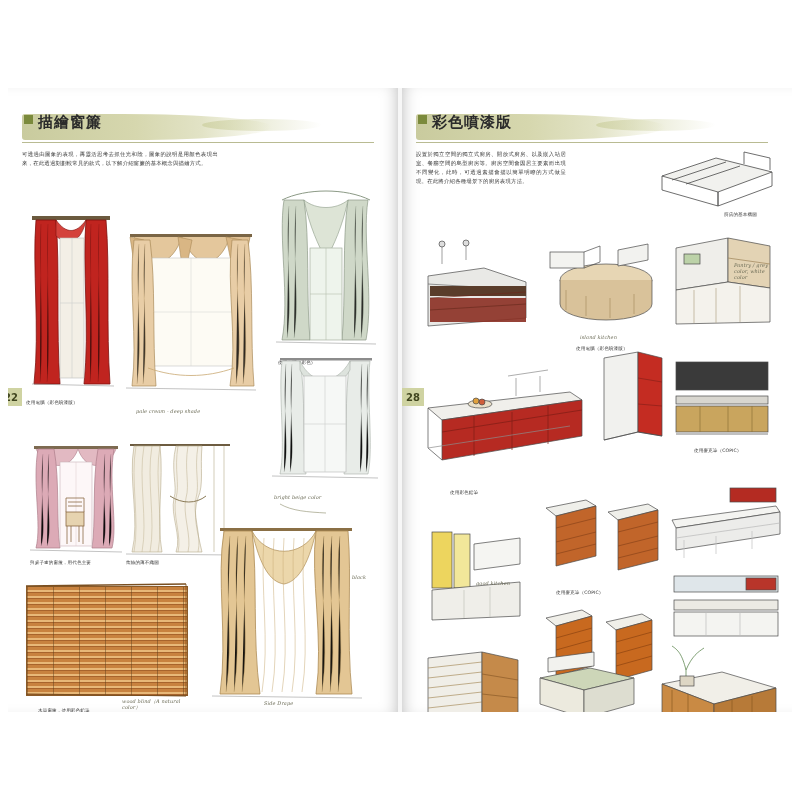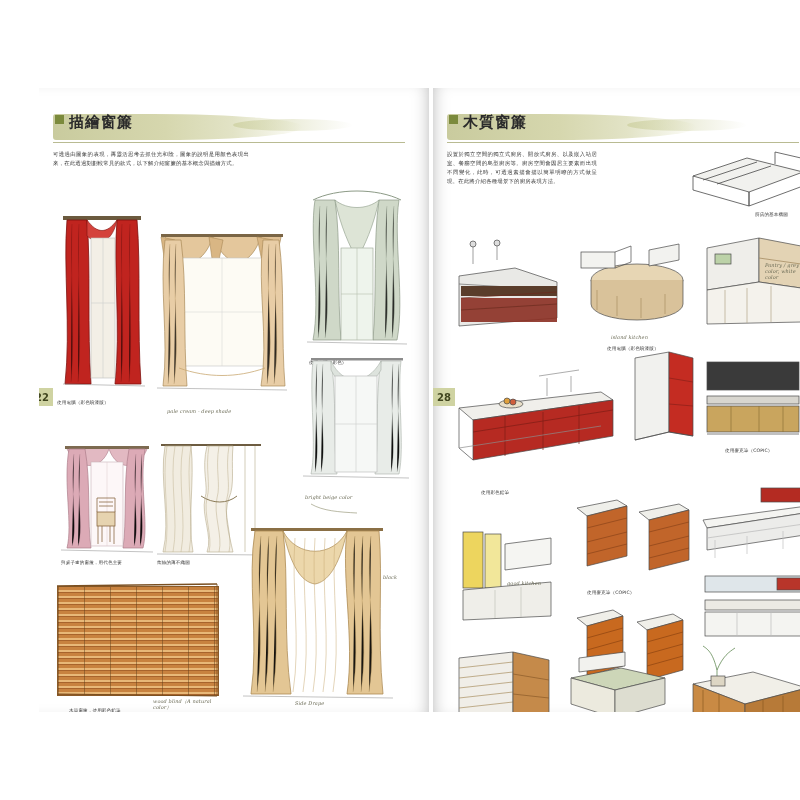--- a/index.html
+++ b/index.html
@@ -19,21 +19,20 @@
     width: 800px; height: 800px;
     background: #ffffff;
   }
   .page {
     position: absolute;
     top: 88px;
     width: 390px;
     height: 624px;
     background: #ffffff;
     overflow: hidden;
-    margin-left: 31px;
   }
   .page.left  { left: 8px;  box-shadow: inset -10px 0 18px -12px rgba(0,0,0,0.35); }
   .page.right { left: 402px; box-shadow: inset 10px 0 18px -12px rgba(0,0,0,0.35); }
 
   
   .gutter {
     position: absolute;
     left: 392px; top: 88px;
     width: 16px; height: 624px;
     background: linear-gradient(to right, rgba(0,0,0,0.10), rgba(0,0,0,0.03) 40%, rgba(0,0,0,0.03) 60%, rgba(0,0,0,0.10));
@@ -354,21 +353,21 @@
       <div class="cap hand" style="left:0; top:0;">black</div>
     </div>
 
   </div>
 
   <div class="page right">
 
     <div class="header">
       <div class="brush"></div>
       <div class="sq"></div>
-      <div class="title">木質窗簾</div>
+      <div class="title">彩色噴漆版</div>
       <div class="rule"></div>
     </div>
 
     <div class="intro">設置於獨立空間的獨立式廚房、開放式廚房、以及嵌入站居室、餐廳空間的島型廚房等。廚房空間會因居主要素而出現不同變化，此時，可透過素描會描以簡單明瞭的方式做呈現。在此將介紹各種場景下的廚房表現方法。</div>
 
     <div class="pagenum">28</div>
 
     <div class="fig" style="left:250px; top:58px; width:130px; height:72px;">
       <svg width="130" height="66">
         <g fill="none" stroke="#4a4a4a" stroke-width="0.8">

